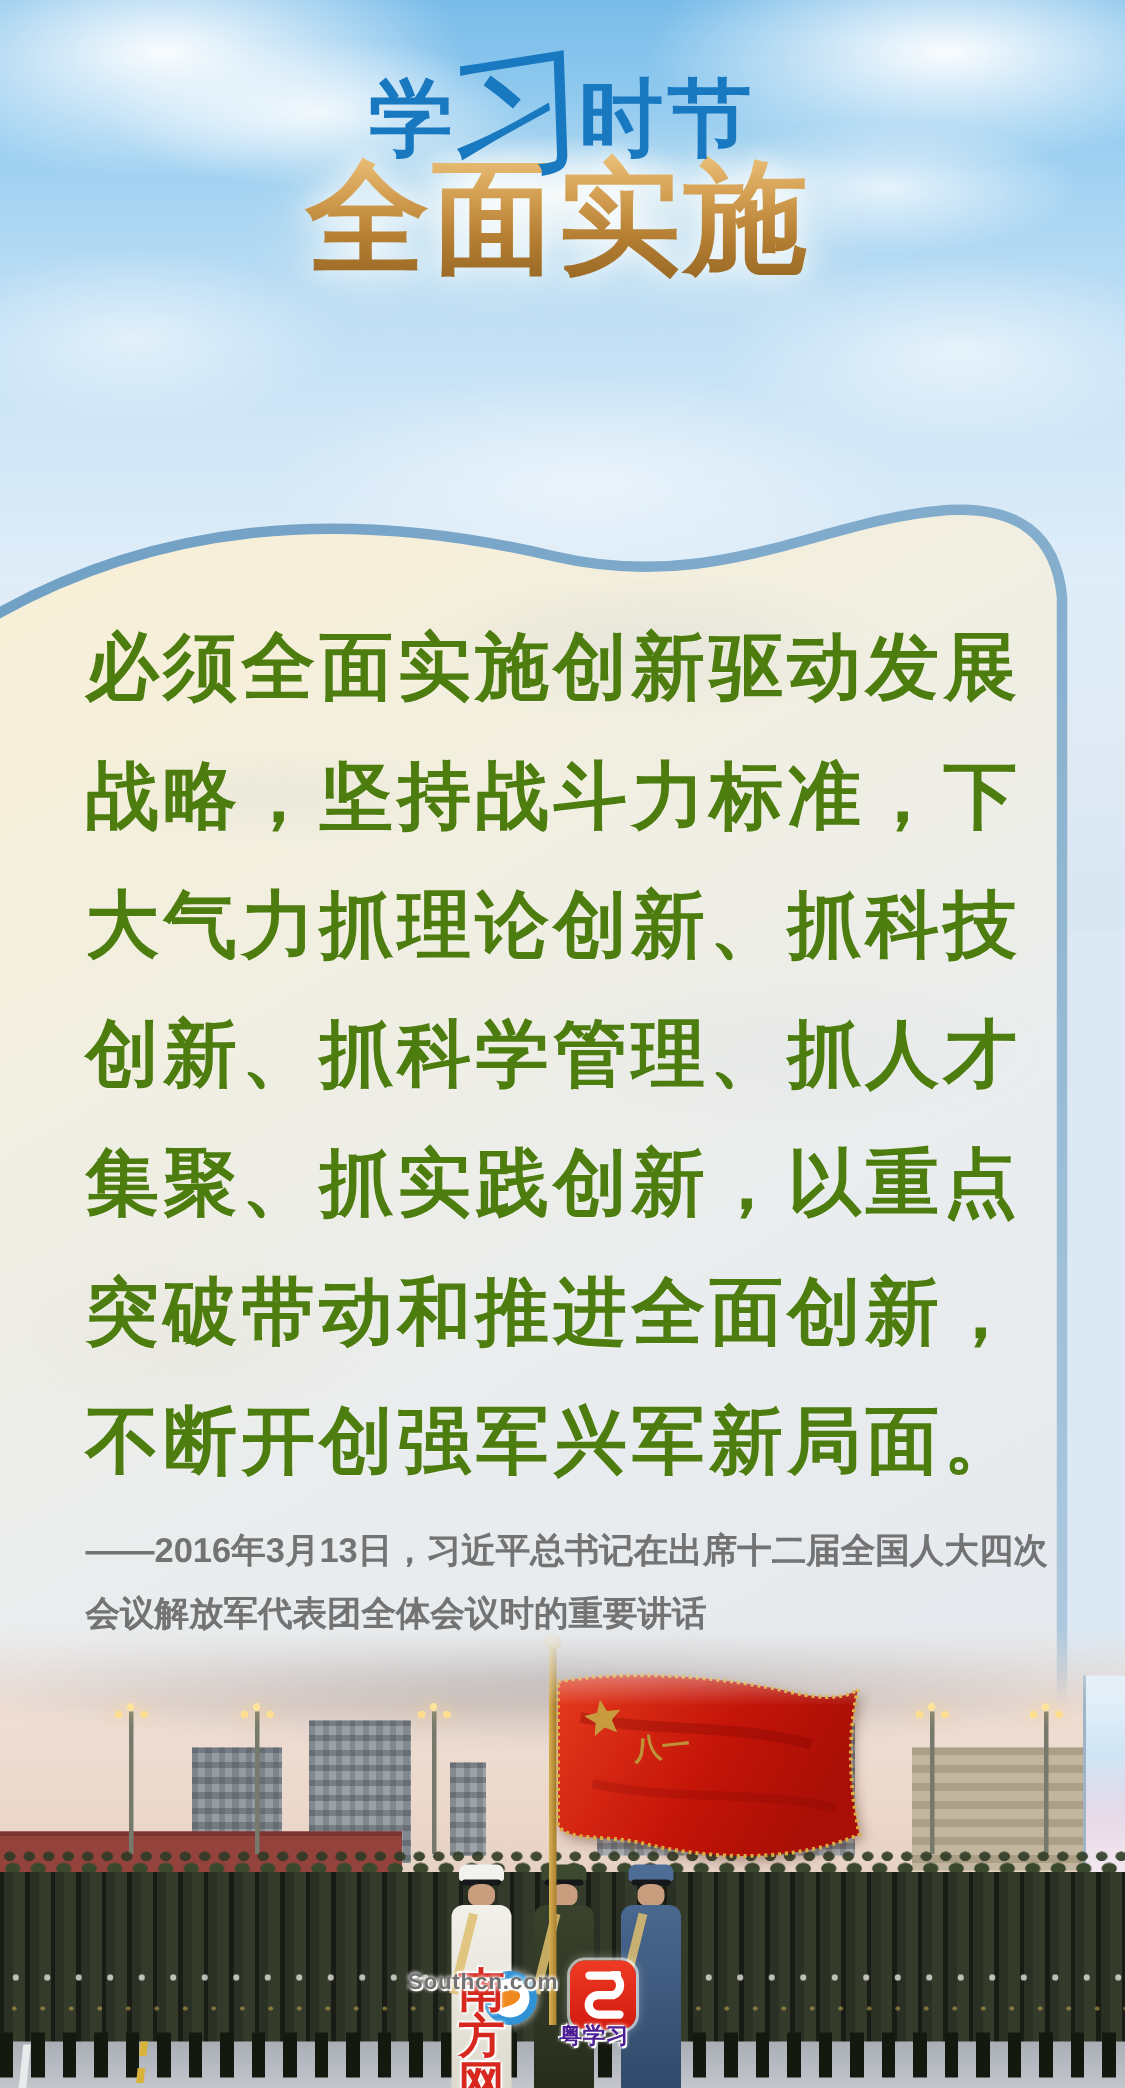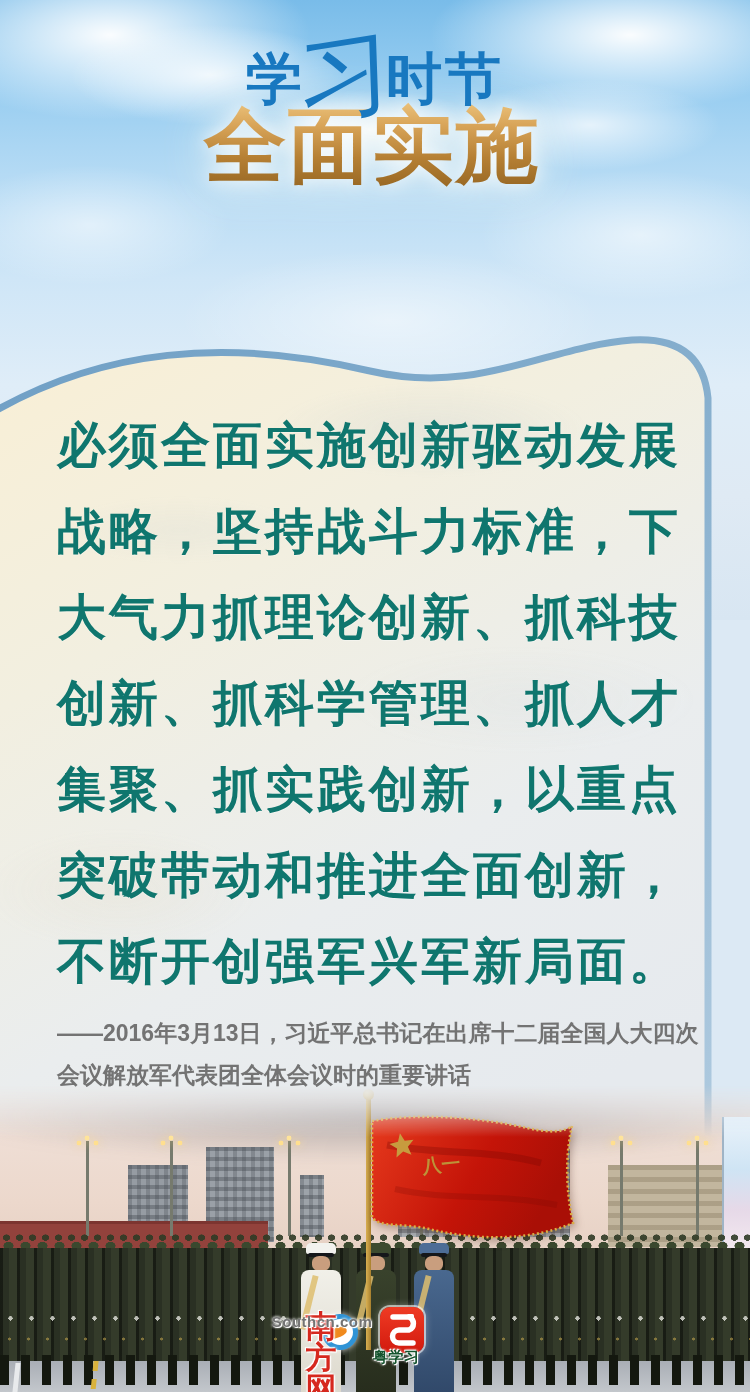--- a/index.html
+++ b/index.html
@@ -38,21 +38,21 @@
   .card-svg{position:absolute;left:0;top:0;width:750px;height:1392px;z-index:2;}
   .card-texture{position:absolute;left:0;top:370px;width:720px;height:680px;z-index:2;opacity:.65;
     background:
       radial-gradient(ellipse 230px 70px at 430px 60px,rgba(148,170,192,.20),transparent 70%),
       radial-gradient(ellipse 180px 50px at 180px 160px,rgba(160,178,196,.14),transparent 70%),
       radial-gradient(ellipse 260px 80px at 520px 330px,rgba(170,185,200,.12),transparent 70%),
       radial-gradient(ellipse 200px 90px at 120px 520px,rgba(214,196,160,.18),transparent 70%);}
 
   
   .quote{position:absolute;left:57px;top:402px;width:648px;z-index:3;
-    color:#0f766e;font-size:49px;font-weight:700;letter-spacing:3px;line-height:86px;
+    color:#4d7c0f;font-size:49px;font-weight:700;letter-spacing:3px;line-height:86px;
     white-space:pre-line;text-shadow:0 1px 0 rgba(255,255,255,.35);}
   .attribution{position:absolute;left:57px;top:1012px;width:655px;z-index:3;
     color:#737373;font-size:23px;font-weight:600;letter-spacing:0;line-height:42px;white-space:pre-line;}
 
   
   .photo{position:absolute;left:0;top:1085px;width:750px;height:307px;z-index:7;
     -webkit-mask-image:linear-gradient(180deg,transparent 0,#000 52px);
     mask-image:linear-gradient(180deg,transparent 0,#000 52px);}
   .photo *{position:absolute;}
   .p-sky{left:0;top:0;width:750px;height:307px;
@@ -130,21 +130,21 @@
   .southcn-icon::after{content:"";position:absolute;left:4px;top:8px;width:16px;height:10px;
     background:#f08a1e;border-radius:60% 60% 60% 12%;transform:rotate(-18deg);}
   .southcn-texts{display:flex;flex-direction:column;align-items:center;line-height:1;}
   .southcn-name{font-size:31px;font-weight:900;color:#d6281e;letter-spacing:2px;
     text-shadow:0 0 3px #fff,0 0 3px #fff,1px 1px 0 #fff,-1px -1px 0 #fff;}
   .southcn-domain{margin-top:3px;font-size:15px;font-weight:800;color:#737373;letter-spacing:.5px;
     text-shadow:0 0 3px #fff,0 0 3px #fff,1px 1px 0 #fff;}
   .yx{position:relative;width:48px;height:62px;}
   .yx-icon{position:absolute;left:0;top:0;width:44px;height:46px;border-radius:10px;
     background:linear-gradient(180deg,#ef3b24,#d21a0e);box-shadow:0 0 0 2px rgba(255,255,255,.55),0 0 8px rgba(255,255,255,.5);}
-  .yx-label{position:absolute;left:-7px;bottom:2px;font-size:15px;font-weight:900;color:#14532d;
+  .yx-label{position:absolute;left:-7px;bottom:2px;font-size:15px;font-weight:900;color:#4c1d95;
     letter-spacing:.5px;text-shadow:0 0 3px #fff,0 0 3px #fff,1px 1px 0 #fff,-1px -1px 0 #fff;}
 </style>
 </head>
 <body>
 
 <div class="poster">
 
   <div class="sky">
     <div class="cloud c1"></div>
     <div class="cloud c2"></div>

